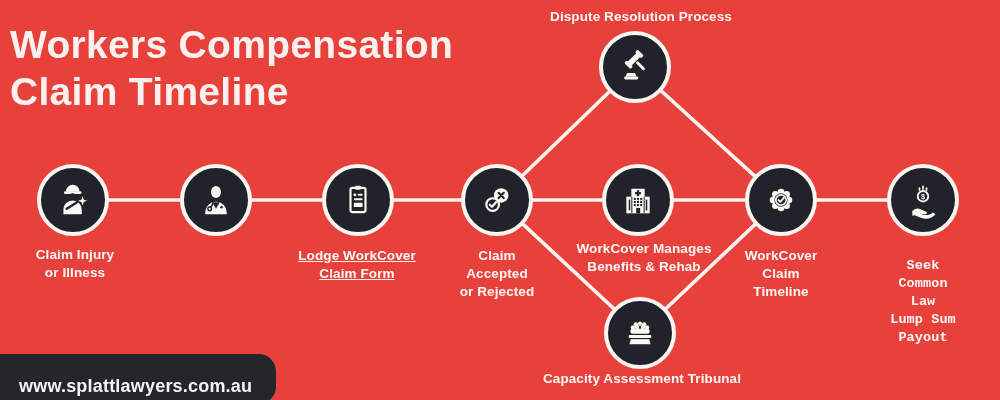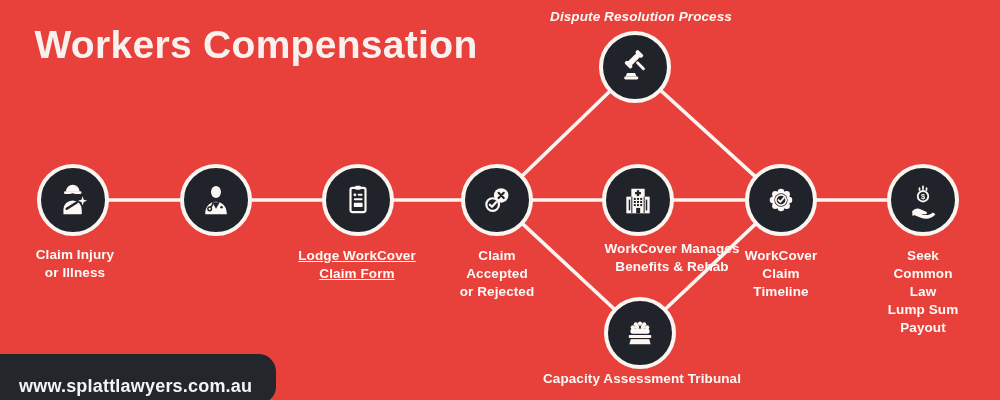--- a/index.html
+++ b/index.html
@@ -3,21 +3,21 @@
 <meta charset="utf-8">
 <style>
   html,body{margin:0;padding:0;}
   .stage{
     position:relative;width:1000px;height:400px;overflow:hidden;
     background:#e8403b;
     font-family:"Liberation Sans", sans-serif;
   }
   .title{
     position:absolute;left:10px;top:22px;width:492px;
-    text-align:center;color:#f8f1ee;font-weight:bold;
+    color:#f8f1ee;font-weight:bold;
     font-size:39px;line-height:1.2;letter-spacing:.3px;
   }
   .connectors{position:absolute;left:0;top:0;}
   .node{
     position:absolute;width:64px;height:64px;border-radius:50%;
     background:#20242a;border:4px solid #fbf5f1;box-sizing:content-box;
     display:flex;align-items:center;justify-content:center;
   }
   .lbl{
     position:absolute;transform:translateX(-50%);
@@ -43,20 +43,21 @@
       <line x1="73" y1="200" x2="923" y2="200"></line>
       <line x1="497" y1="200" x2="635" y2="67"></line>
       <line x1="635" y1="67" x2="781" y2="200"></line>
       <line x1="497" y1="200" x2="640" y2="333"></line>
       <line x1="640" y1="333" x2="781" y2="200"></line>
     </g>
   </svg>
 
   <div class="title">
     <div>Workers Compensation</div>
+    <div>Claim Timeline</div>
   </div>
 
   <div class="node" style="left:37px;top:164px;">
     <svg width="40" height="40" viewBox="0 0 48 48">
       <g fill="#fdf8f4">
         <path d="M15.5 14 a8.2 8.2 0 0 1 16.4 0 z"></path>
         <rect x="13.2" y="13.6" width="21" height="3.2" rx="1.6"></rect>
         <path d="M12.5 41 v-5.5 a11 11 0 0 1 22 0 V41 z"></path>
         <path d="M35.5 19.5 l1.4 4.1 4.1 1.4 -4.1 1.4 -1.4 4.1 -1.4 -4.1 -4.1 -1.4 4.1 -1.4 z"></path>
       </g>
@@ -127,21 +128,21 @@
           <rect x="22.8" y="28.9" width="2.4" height="2.4"></rect>
           <rect x="26.6" y="28.9" width="2.4" height="2.4"></rect>
         <rect x="21.8" y="33.5" width="4.8" height="6.5"></rect>
         <rect x="12.9" y="23.5" width="1.8" height="13"></rect>
         <rect x="33.3" y="23.5" width="1.8" height="13"></rect>
       </g>
       <line x1="16.6" y1="20" x2="16.6" y2="40" stroke="#20242a" stroke-width="1.2"></line>
       <line x1="31.4" y1="20" x2="31.4" y2="40" stroke="#20242a" stroke-width="1.2"></line>
     </svg>
   </div>
-  <div class="lbl" style="left:672px;top:240px;">WorkCover Manages
+  <div class="lbl" style="left:644px;top:240px;">WorkCover Manages
 Benefits &amp; Rehab</div>
 
   <div class="node" style="left:745px;top:164px;">
     <svg width="40" height="40" viewBox="0 0 48 48">
       <g fill="#fdf8f4">
         <circle cx="33.6" cy="24" r="3.9"></circle>
           <circle cx="30.8" cy="30.8" r="3.9"></circle>
         <circle cx="24" cy="33.6" r="3.9"></circle>
           <circle cx="17.2" cy="30.8" r="3.9"></circle>
         <circle cx="14.4" cy="24" r="3.9"></circle>
@@ -164,24 +165,24 @@
       <g stroke="#fdf8f4" stroke-width="2" stroke-linecap="round">
         <line x1="19.8" y1="9.8" x2="19.8" y2="12.3"></line>
         <line x1="24" y1="7.6" x2="24" y2="11.2"></line>
         <line x1="28.2" y1="9.8" x2="28.2" y2="12.3"></line>
       </g>
       <circle cx="24" cy="19.5" r="6.3" fill="#20242a" stroke="#fdf8f4" stroke-width="2.2"></circle>
       <text x="24" y="22.8" text-anchor="middle" font-size="9" font-weight="bold" fill="#fdf8f4" font-family="Liberation Sans, sans-serif">$</text>
       <path d="M11 37.5 c3.2 -3.4 6.6 -4 10 -2.4 l6.8 3 c1.8 .8 1.2 2.9 -.9 2.9 h-5.4 c5.8 2 10.6 1.2 14.2 -2.1 l3.3 2.2 c-4.4 5.3 -11 6.7 -17.6 4.1 l-6 -2.4 c-1.7 -.6 -2.9 -.5 -4 .3 z" fill="#fdf8f4"></path>
     </svg>
   </div>
-  <div class="lbl" style="left:923px;top:247px;">Seek Common Law
+  <div class="lbl" style="left:923px;top:257px;font-family:Liberation Mono, monospace;">Seek Common Law
 Lump Sum Payout</div>
 
-  <div class="lbl" style="left:641px;top:8px;font-style:italic;">Dispute Resolution Process</div>
+  <div class="lbl" style="left:641px;top:8px;">Dispute Resolution Process</div>
   <div class="node" style="left:599px;top:31px;">
     <svg width="40" height="40" viewBox="0 0 48 48">
       <g fill="#fdf8f4" transform="rotate(-45 24 16)">
         <rect x="15" y="11" width="18" height="6.5" rx="1"></rect>
         <rect x="12.6" y="9" width="4.6" height="10.5" rx="1.8"></rect>
         <rect x="30.8" y="9" width="4.6" height="10.5" rx="1.8"></rect>
         <rect x="22.4" y="18.5" width="3.4" height="13.5" rx="1.7"></rect>
       </g>
       <g fill="#fdf8f4">
         <path d="M14.5 31.2 h9.5 l1.8 4.3 h-13.1 z"></path>

